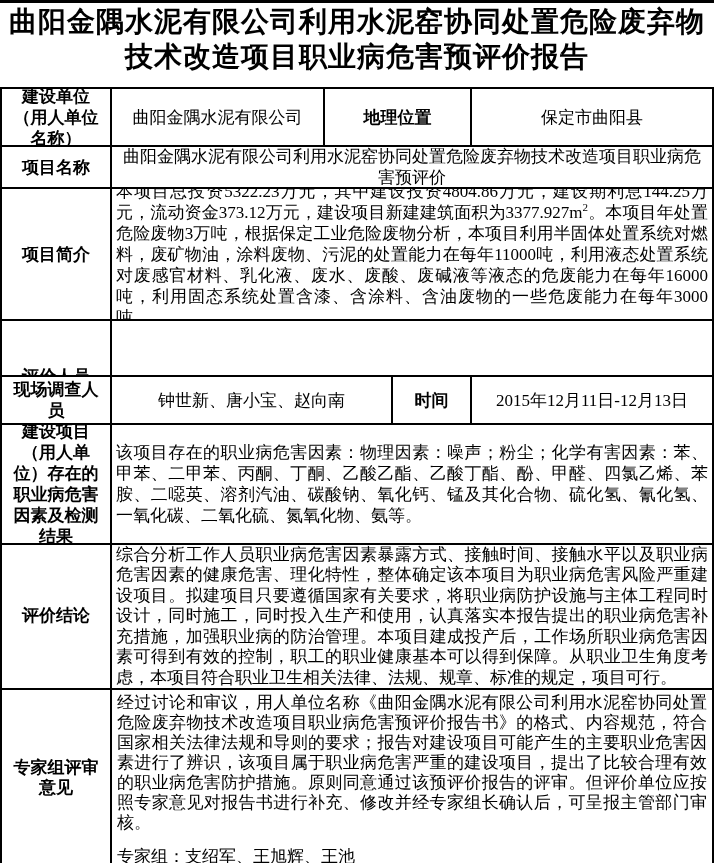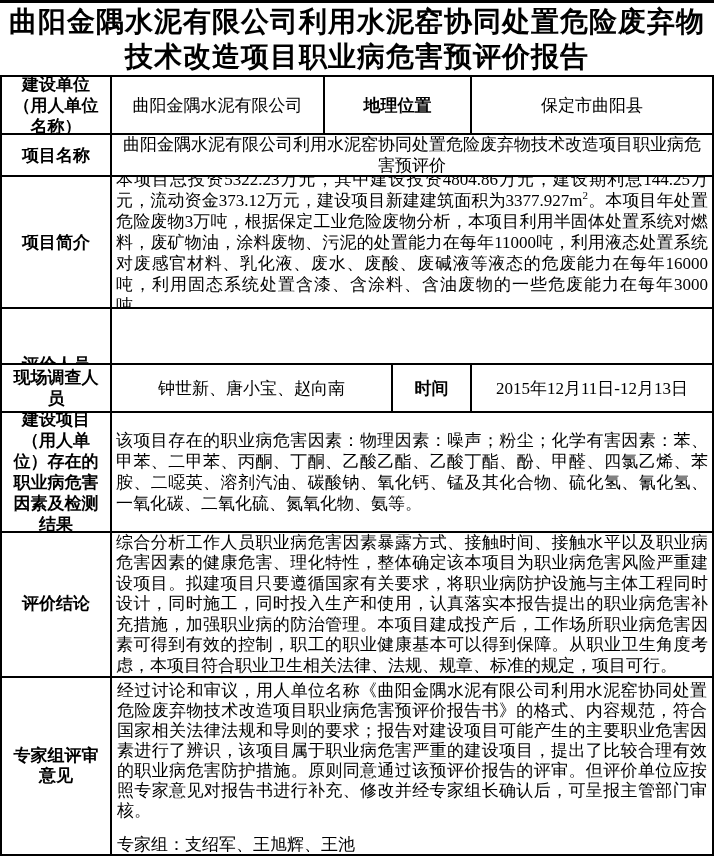--- a/index.html
+++ b/index.html
@@ -7,21 +7,21 @@
   .page {
     width: 714px; height: 863px;
     background: #ffffff;
     color: #000000;
     font-family: "Liberation Serif", "DejaVu Serif", serif;
     overflow: hidden;
     position: relative;
   }
   .top-rule { height: 3px; background: #000000; width: 100%; }
   .doc-title {
-    height: 72px;
+    height: 84px;
     font-size: 28px; font-weight: bold;
     text-align: center; line-height: 35px;
     padding: 1px 2px 0 2px;
     letter-spacing: 1px;
   }
   .tbl {
     width: 714px;
     border: 2px solid #000000;
     border-top-width: 2px;
   }

